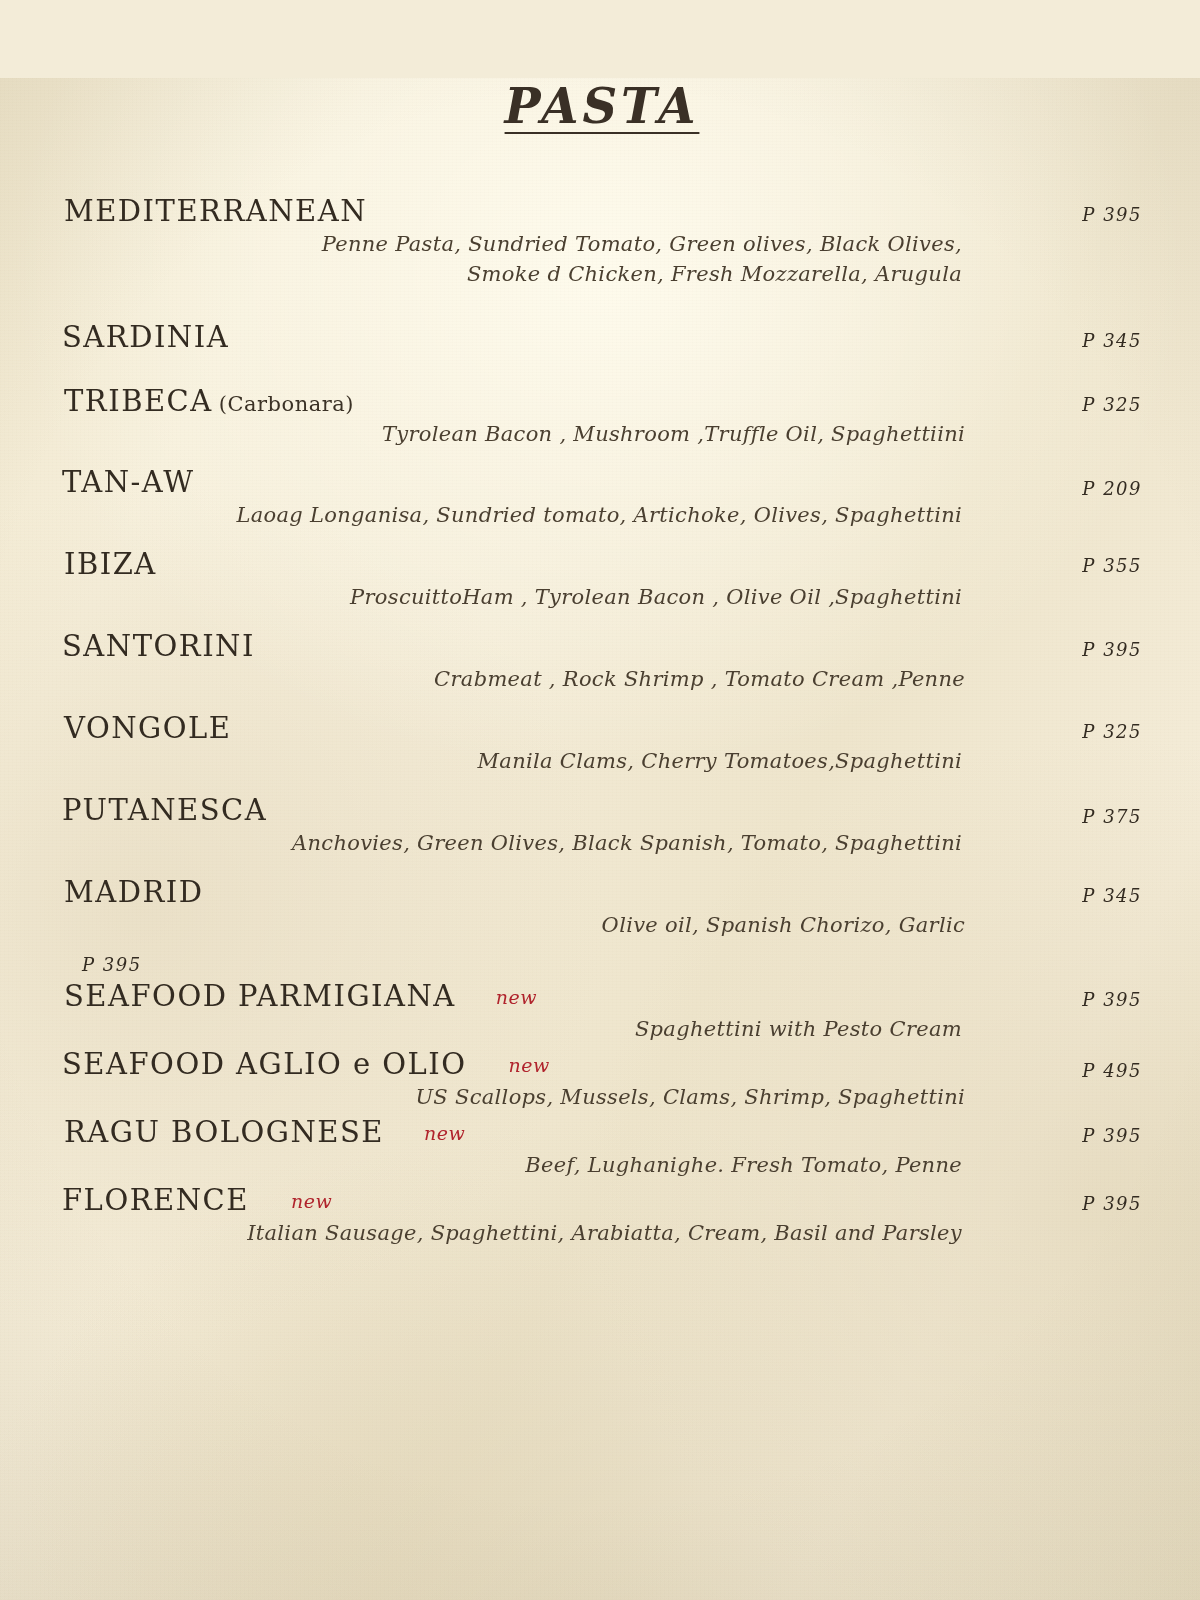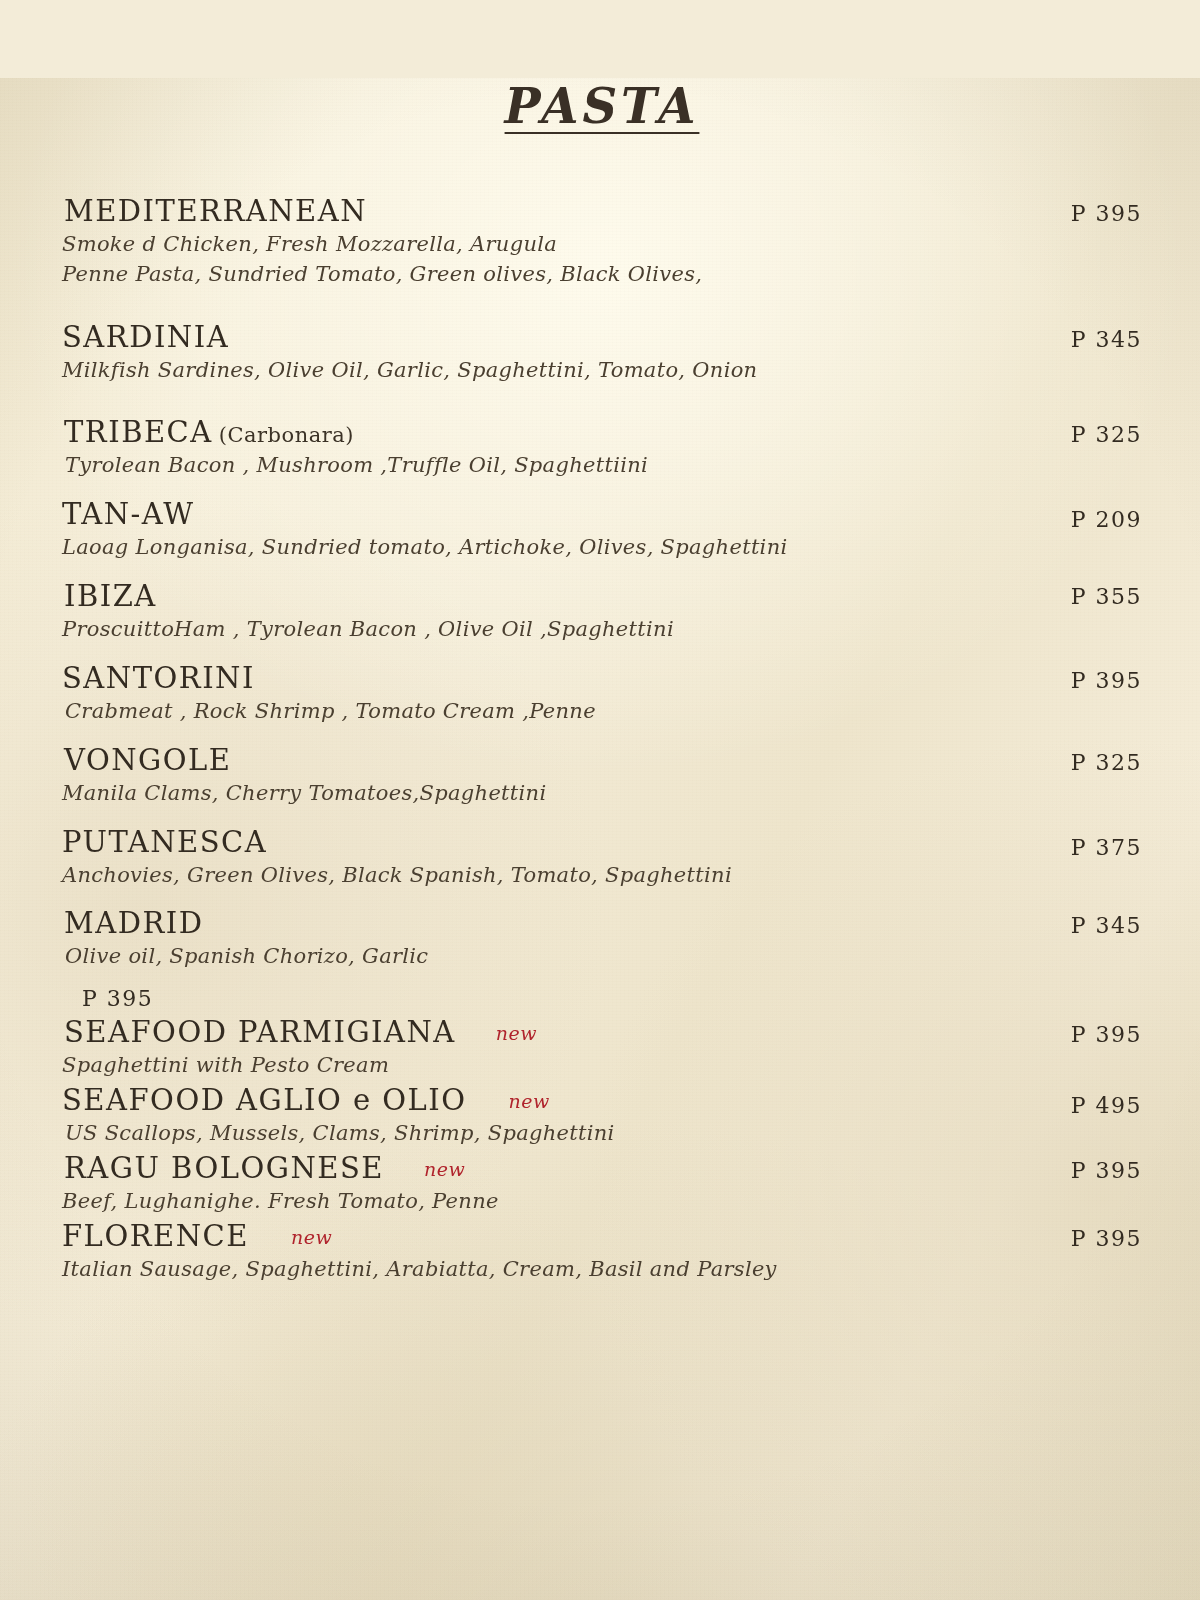--- a/index.html
+++ b/index.html
@@ -67,20 +67,21 @@
     text-decoration-thickness: 2px;
   }
 
   .items {
     margin-top: 60px;
   }
 
   .item {
     position: relative;
     margin-bottom: 6px;
+    text-align: right;
   }
 
   .item-head {
     display: flex;
     align-items: baseline;
     justify-content: space-between;
   }
 
   .name-wrap {
     display: flex;
@@ -108,21 +109,22 @@
     font-style: italic;
     font-size: 19px;
     color: #b0232c;
     letter-spacing: .5px;
     margin-left: 34px;
     transform: translateY(-2px);
   }
 
   .item-price {
     font-family: "DejaVu Serif", serif;
-    font-size: 22px;
+    font-style: italic;
+    font-size: 18px;
     color: #332b21;
     letter-spacing: 1.5px;
     white-space: nowrap;
     padding-left: 20px;
   }
 
   .item-desc {
     font-family: "DejaVu Serif", serif;
     font-style: italic;
     font-size: 21px;
@@ -159,34 +161,31 @@
     <div class="items">
 
       <div class="item gap-lg">
         <div class="item-head">
           <div class="name-wrap">
             <span class="item-name">MEDITERRANEAN</span>
           </div>
           <span class="item-price">P 395</span>
         </div>
         <div class="item-desc">
+          <span>Penne Pasta, Sundried Tomato, Green olives, Black Olives,</span>
           <span>Smoke d Chicken, Fresh Mozzarella, Arugula</span>
-          <span>Penne Pasta, Sundried Tomato, Green olives, Black Olives,</span>
         </div>
       </div>
 
       <div class="item gap-lg">
         <div class="item-head">
           <div class="name-wrap">
             <span class="item-name">SARDINIA</span>
           </div>
           <span class="item-price">P 345</span>
-        </div>
-        <div class="item-desc">
-          <span>Milkfish Sardines, Olive Oil, Garlic, Spaghettini, Tomato, Onion</span>
         </div>
       </div>
 
       <div class="item gap-md">
         <div class="item-head">
           <div class="name-wrap">
             <span class="item-name">TRIBECA</span>
             <span class="item-qualifier">(Carbonara)</span>
           </div>
           <span class="item-price">P 325</span>

